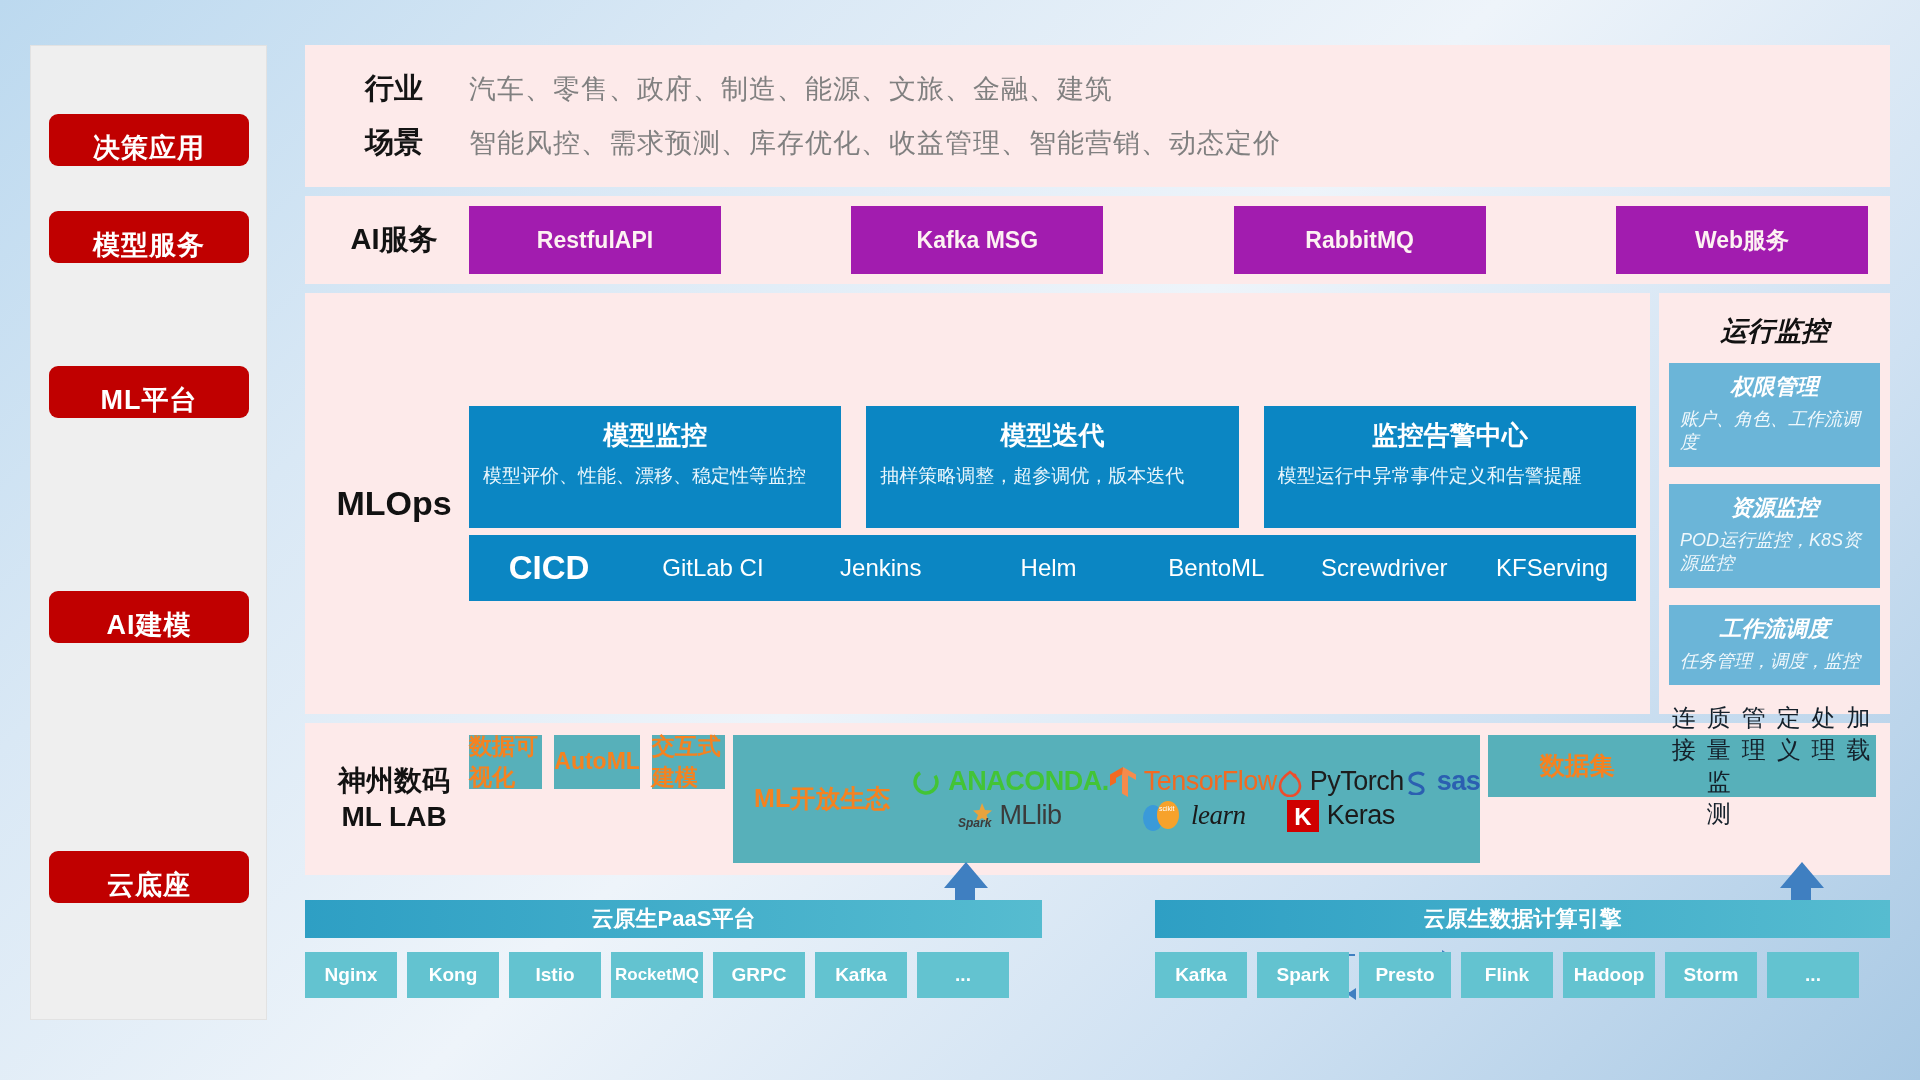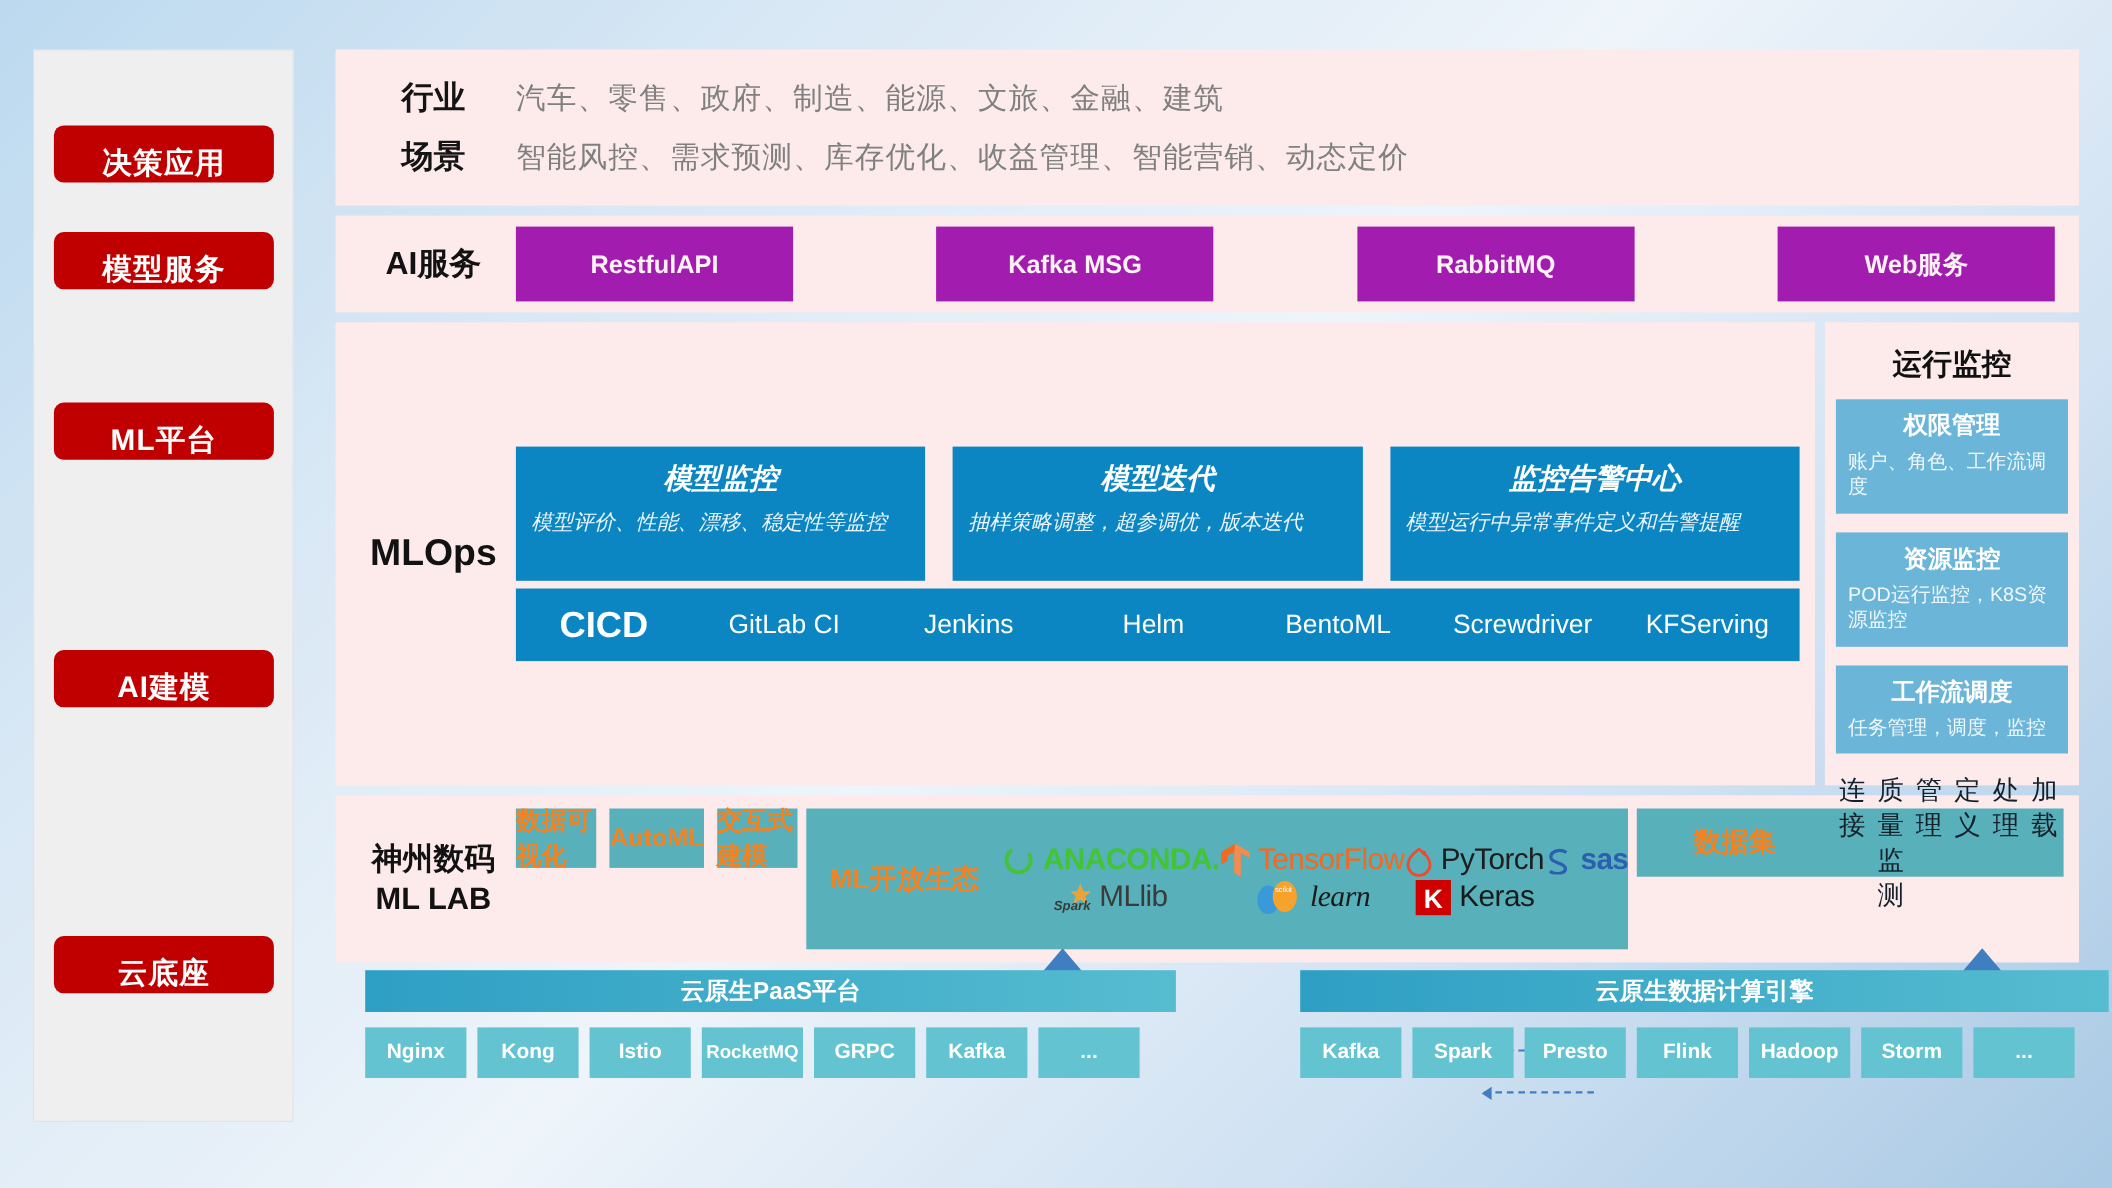--- a/index.html
+++ b/index.html
@@ -57,39 +57,39 @@
     width: 252px; height: 68px; background: #a21caf; color: #fdf2f2;
     font-size: 23px; font-weight: bold;
     display: flex; align-items: center; justify-content: center;
   }
 
   
   #row-mlops { display: flex; gap: 9px; margin-bottom: 9px; }
   #band-mlops { background: #fdeaea; width: 1345px; padding: 12px 14px; display: flex; align-items: center; }
   #band-mlops .band-label { width: 150px; font-size: 34px; }
   .mlops-right { flex: 1; display: flex; flex-direction: column; gap: 7px; }
-  .mlops-cards { display: flex; gap: 25px; font-style: italic; }
+  .mlops-cards { display: flex; gap: 25px; }
   .mlops-card {
     flex: 1; background: #0b86c3; color: #fff; padding: 12px 14px 14px 14px;
     min-height: 122px;
   }
   .mlops-card .t { font-size: 26px; font-weight: bold; text-align: center; margin-bottom: 10px; }
   .mlops-card .d { font-size: 19px; line-height: 1.35; color: #eaf6fc; }
   .cicd-bar { background: #0b86c3; height: 66px; display: flex; align-items: center; overflow: hidden; }
   .cicd-title { color: #fff; font-size: 33px; font-weight: bold; width: 160px; text-align: center; flex: 0 0 auto; }
   .cicd-items { flex: 1; display: flex; }
   .cicd-item {
     flex: 1; color: #ffffff; font-size: 24px; text-align: center;
     line-height: 1.05; word-break: break-all; padding: 0 2px;
   }
 
   
   #monitor-col {
     width: 231px; background: #fdeaea; padding: 12px 10px;
-    display: flex; flex-direction: column;
+    display: flex; flex-direction: column; font-style: italic;
   }
   #monitor-title { font-size: 27px; font-weight: bold; color: #111; text-align: center; margin: 8px 0 14px 0; }
   .mon-card { background: #6bb5d8; color: #fff; padding: 9px 11px 12px 11px; margin-bottom: 17px; }
   .mon-card .t { font-size: 22px; font-weight: bold; text-align: center; margin-bottom: 6px; }
   .mon-card .d { font-size: 18px; line-height: 1.3; color: #f0f8fc; }
 
   
   #band-lab { padding: 12px 14px; align-items: stretch; }
   #band-lab .band-label {
     width: 150px; font-size: 28px; display: flex; flex-direction: column;
@@ -114,21 +114,21 @@
   .ds-item { flex: 1; text-align: center; font-size: 24px; color: #14202a; }
 
   
   #cloud-zone { position: absolute; left: 305px; top: 862px; width: 1585px; height: 158px; }
   .arrow-up {
     position: absolute; width: 0; height: 0;
     border-left: 22px solid transparent; border-right: 22px solid transparent;
     border-bottom: 26px solid #3f7fc1;
   }
   .arrow-stem { position: absolute; width: 20px; background: #3f7fc1; }
-  .cloud-group { position: absolute; top: 20px; margin-left: 27px; }
+  .cloud-group { position: absolute; top: 38px; }
   .cloud-header {
     height: 38px; background: linear-gradient(90deg, #2e9fc4 0%, #56bcd0 100%);
     color: #fff; font-size: 22px; font-weight: bold;
     display: flex; align-items: center; justify-content: center;
   }
   .cloud-chips { display: flex; gap: 10px; margin-top: 14px; }
   .cloud-chip {
     background: #63c3d0; color: #ffffff; font-size: 19px; font-weight: bold;
     height: 46px; display: flex; align-items: center; justify-content: center;
     text-align: center; line-height: 1.05; padding: 0 4px;

